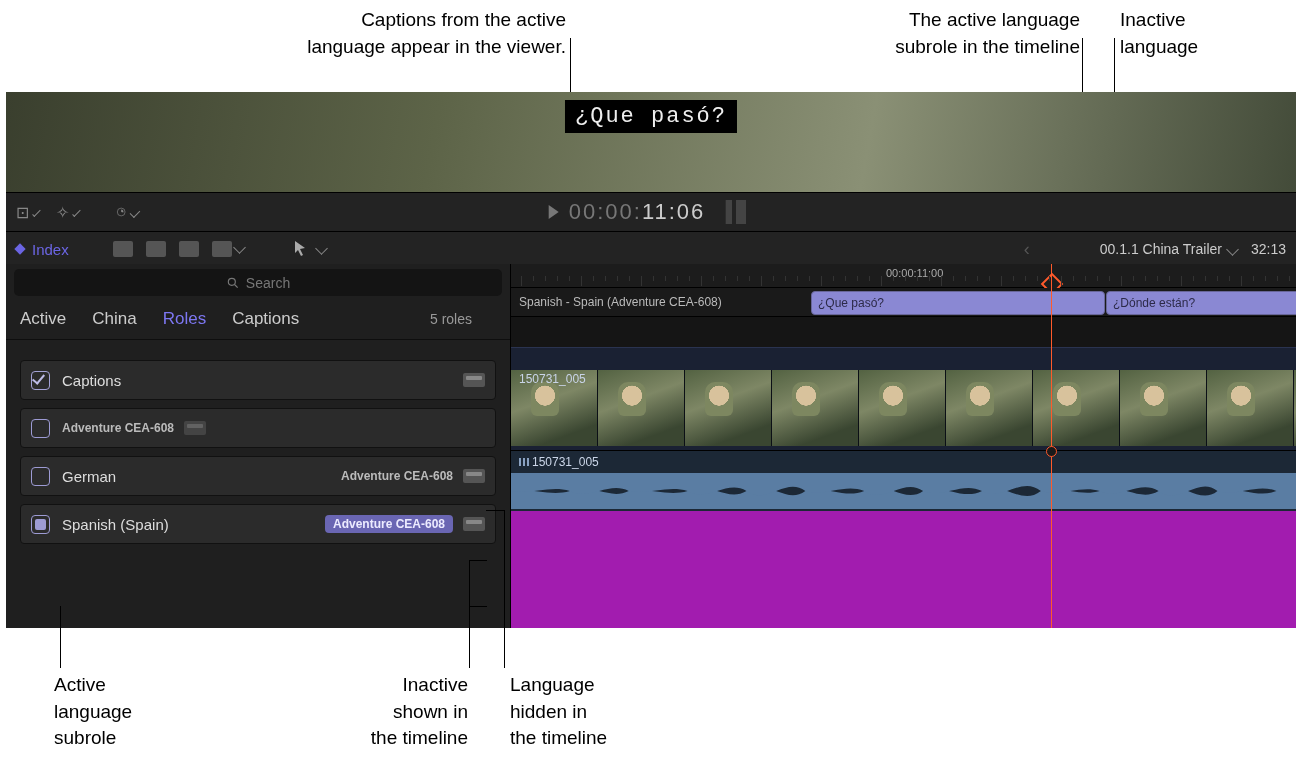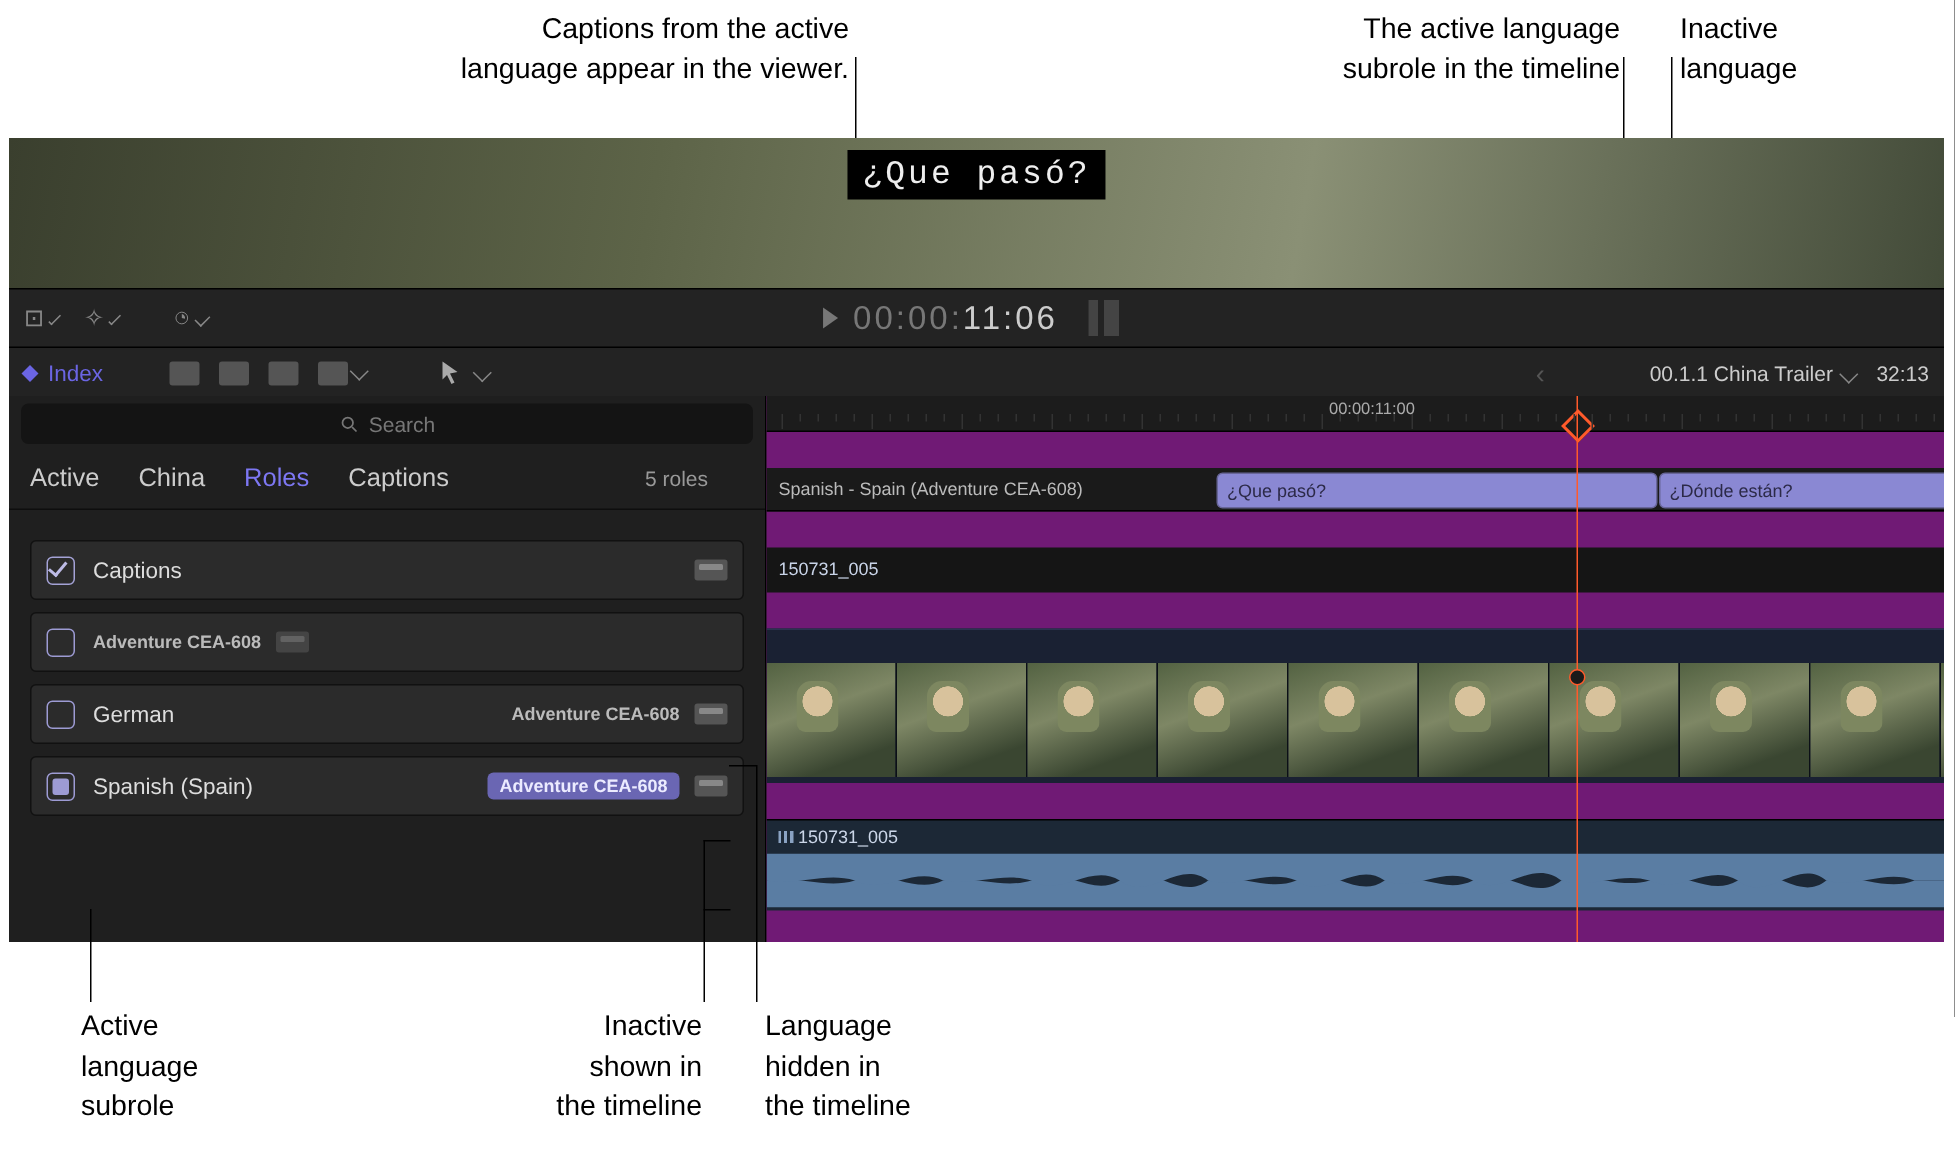--- a/index.html
+++ b/index.html
@@ -226,26 +226,25 @@
     position: absolute;
     left: 3px; right: 3px; top: 3px; height: 4px;
     background: #888;
     border-radius: 1px;
   }
   .lane-icon.hidden { opacity: 0.6; }
 
   
   .timeline {
     flex: 1;
-    background: #701a75;
+    background: #a21caf;
     display: flex;
     flex-direction: column;
     position: relative;
     overflow: hidden;
-    gap: 24px;
   }
   .ruler {
     height: 23px;
     background: #1c1c1c;
     border-bottom: 1px solid #000;
     position: relative;
   }
   .tick {
     position: absolute;
     top: 0;

